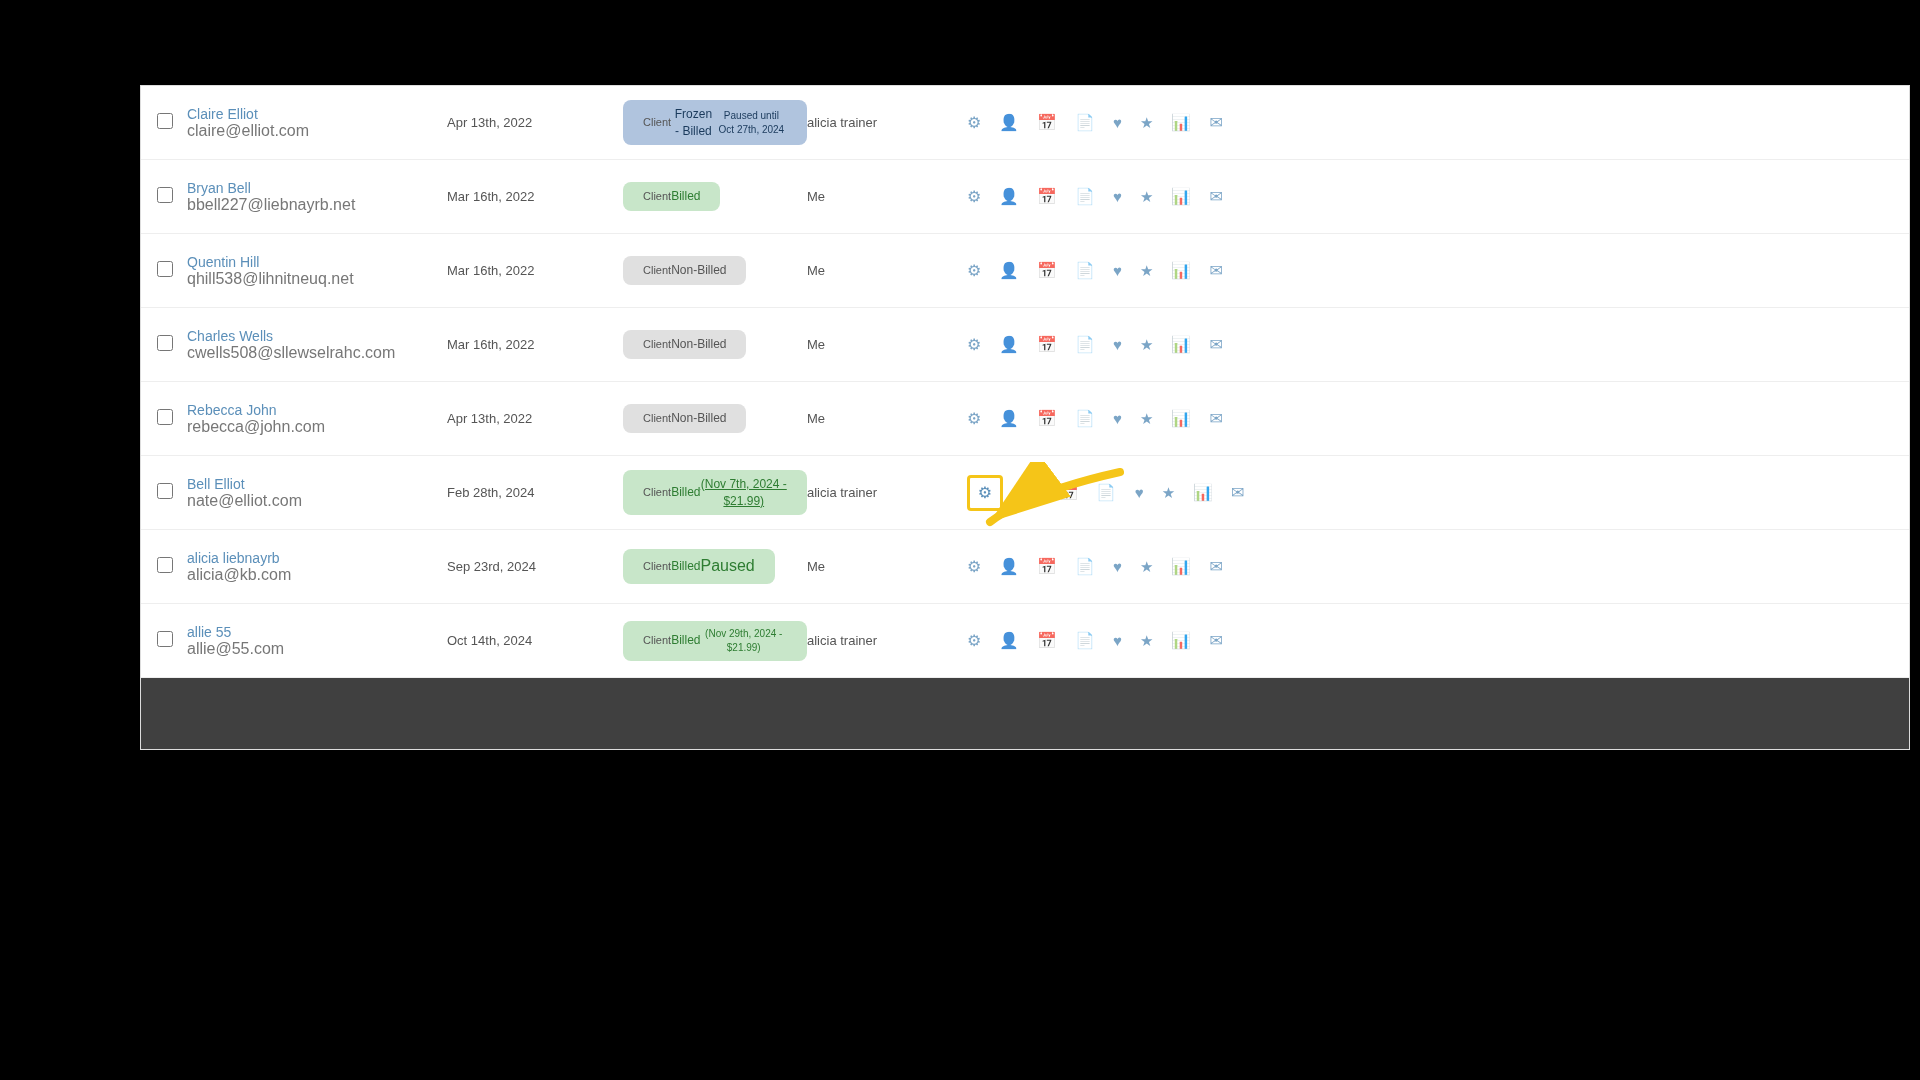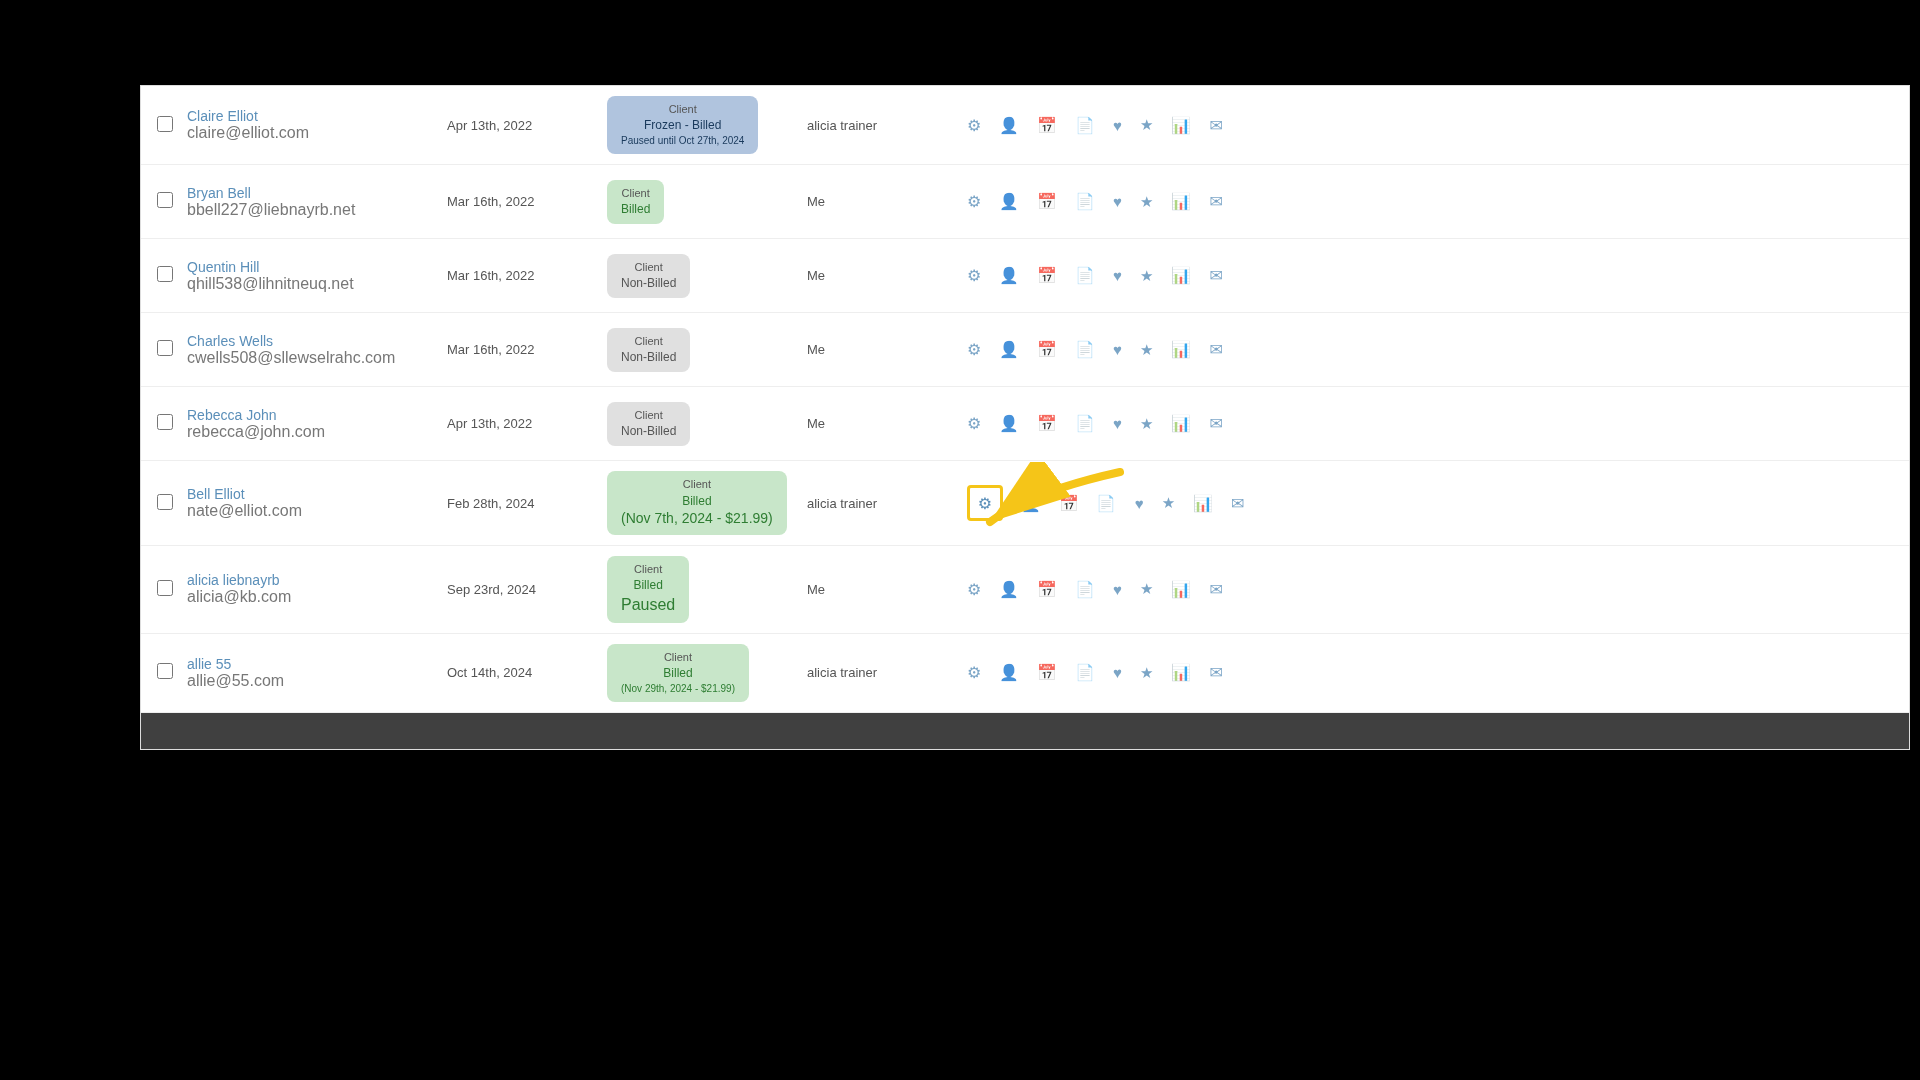--- a/index.html
+++ b/index.html
@@ -69,29 +69,30 @@
       font-weight: 500;
       font-size: 14px;
       display: block;
     }
     .client-email {
       color: #777;
       font-size: 16px;
     }
     .status-badge {
       display: inline-flex;
-      flex-direction: column;
+      flex-direction: row;
       align-items: center;
       justify-content: center;
-      padding: 6px 14px;
+      padding: 6px 20px;
       border-radius: 8px;
       font-size: 12px;
       font-weight: 500;
       text-align: center;
       line-height: 1.4;
+      margin-left: 16px;
     }
     .status-billed-green {
       background: #c8e6c9;
       color: #2e7d32;
     }
     .status-non-billed {
       background: #e0e0e0;
       color: #555;
     }
     .status-frozen {
@@ -282,21 +283,21 @@
     </div>
     <div class="col-name">
       <a class="client-name">Bell Elliot</a>
       <span class="client-email">nate@elliot.com</span>
     </div>
     <div class="col-date">Feb 28th, 2024</div>
     <div class="col-status">
       <span class="status-badge status-billed-green">
             <span style="font-size:11px;color:#555;">Client</span>
             <span>Billed</span>
-            <span style="font-size:14px;">(Nov 7th, 2024 - $21.99)</span>
+            <span style="font-size:12px;text-decoration:underline;">(Nov 7th, 2024 - $21.99)</span>
           </span>
     </div>
     <div class="col-trainer">alicia trainer</div>
     <div class="col-actions">
       <span class="gear-highlighted" style="color:#5b8fb9;font-size:16px;">⚙</span>
       <span class="action-icon">👤</span>
       <span class="action-icon">📅</span>
       <span class="action-icon">📄</span>
       <span class="action-icon" style="font-size:15px;">♥</span>
       <span class="action-icon" style="font-size:15px;">★</span>

